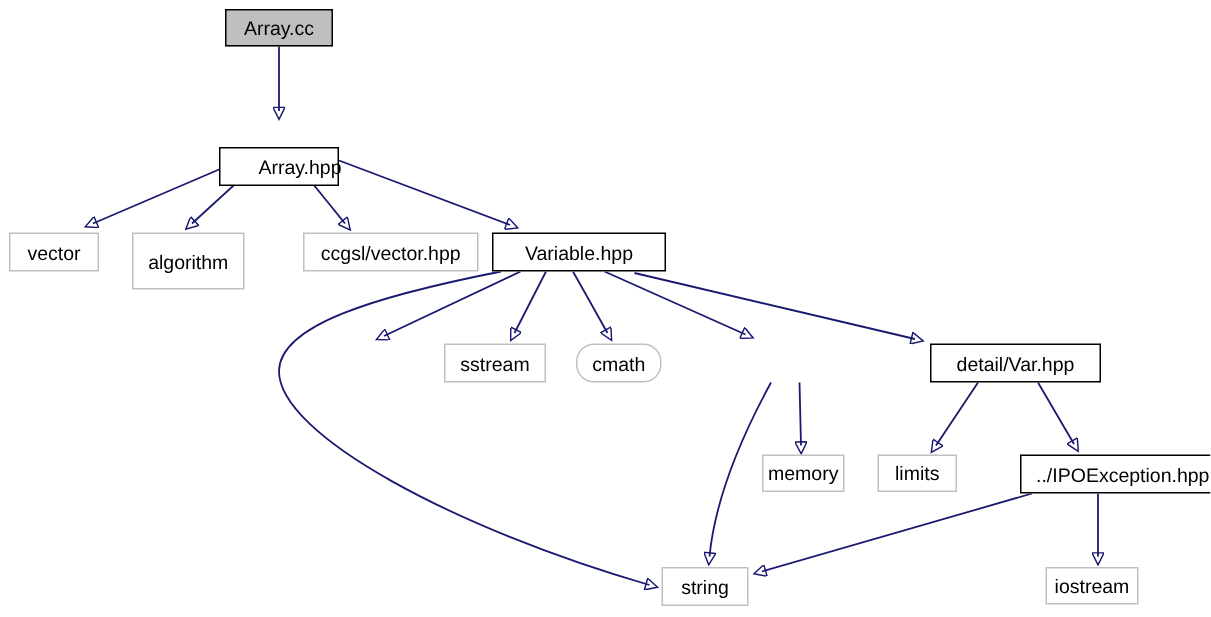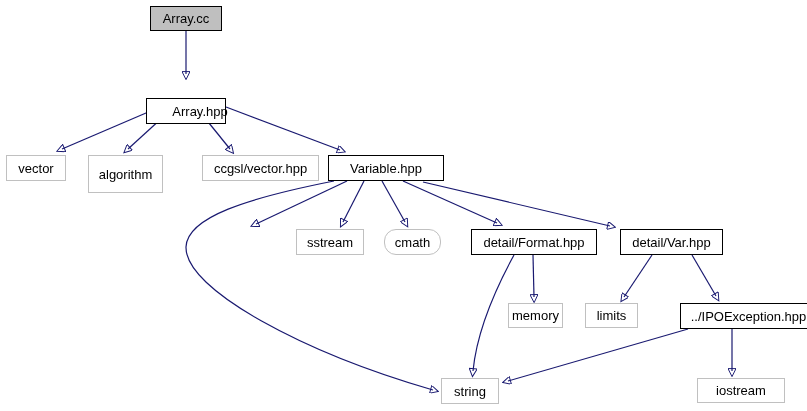--- a/index.html
+++ b/index.html
@@ -75,21 +75,20 @@
   </svg>
   <div class="node-layer" id="node-layer">
       <div class="node source" style="left: 150px; top: 6px; width: 72px; height: 25px;">Array.cc</div>
       <div class="node linked" style="left: 146px; top: 98px; width: 80px; height: 26px; padding-left: 28px;">Array.hpp</div>
       <div class="node leaf" style="left: 6px; top: 155px; width: 60px; height: 26px;">vector</div>
       <div class="node leaf" style="left: 88px; top: 155px; width: 75px; height: 38px;">algorithm</div>
       <div class="node leaf" style="left: 186px; top: 155px; width: 117px; height: 26px; margin-left: 16px;">ccgsl/vector.hpp</div>
       <div class="node linked" style="left: 328px; top: 155px; width: 116px; height: 26px;">Variable.hpp</div>
       <div class="node leaf" style="left: 296px; top: 229px; width: 68px; height: 26px;">sstream</div>
       <div class="node leaf" style="left: 384px; top: 229px; width: 57px; height: 26px; border-radius: 12px;">cmath</div>
-      <div class="node linked" style="left: 471px; top: 229px; width: 126px; height: 26px;">detail/Format.hpp</div>
-      <div class="node linked" style="left: 620px; top: 229px; width: 103px; height: 26px;">detail/Var.hpp</div>
+      <div class="node linked" style="left: 620px; top: 229px; width: 114px; height: 26px;">detail/Var.hpp</div>
       <div class="node leaf" style="left: 508px; top: 303px; width: 55px; height: 25px;">memory</div>
       <div class="node leaf" style="left: 585px; top: 303px; width: 53px; height: 25px;">limits</div>
       <div class="node linked" style="left: 680px; top: 303px; width: 137px; height: 26px;">../IPOException.hpp</div>
       <div class="node leaf" style="left: 441px; top: 378px; width: 58px; height: 26px;">string</div>
-      <div class="node leaf" style="left: 697px; top: 378px; width: 88px; height: 25px;">iostream</div>
+      <div class="node leaf" style="left: 697px; top: 378px; width: 62px; height: 25px;">iostream</div>
     </div>
 </div>
 
 </body></html>

